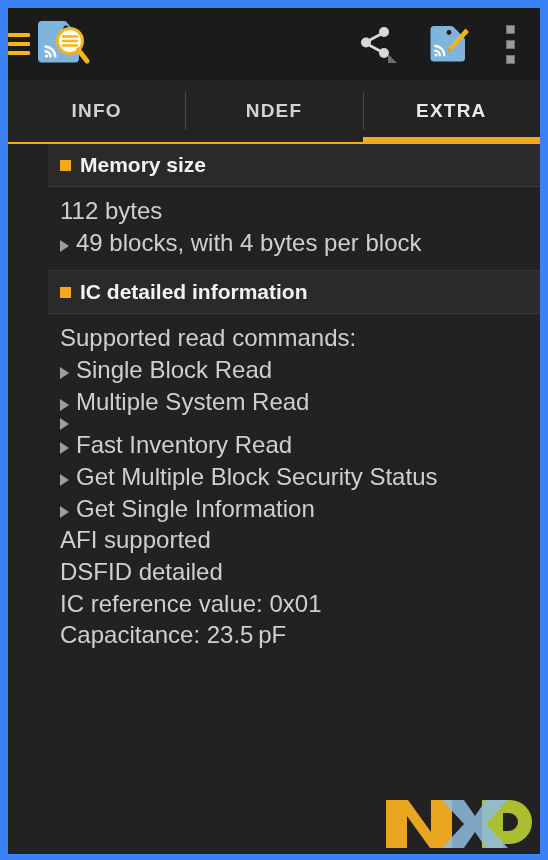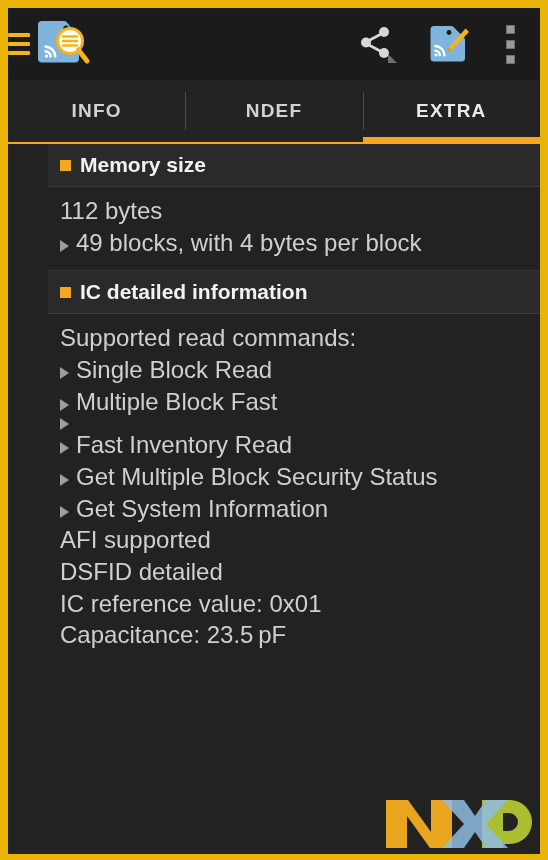--- a/index.html
+++ b/index.html
@@ -12,21 +12,21 @@
     height: 860px;
     overflow: hidden;
     font-family: "Liberation Sans", sans-serif;
     -webkit-font-smoothing: antialiased;
   }
 
   .phone {
     position: relative;
     width: 548px;
     height: 860px;
-    background: #eab308;
+    background: #3b82f6;
     box-sizing: border-box;
     padding: 8px 8px 6px 8px;
   }
 
   .screen {
     position: relative;
     width: 532px;
     height: 846px;
     background: #222222;
     display: flex;
@@ -312,36 +312,36 @@
       <div class="sec-body" style="border-bottom:none;">
         <div class="row plain">
           <div class="txt">Supported read commands:</div>
         </div>
         <div class="row">
           <div class="tri"></div>
           <div class="txt">Single Block Read</div>
         </div>
         <div class="row">
           <div class="tri"></div>
-          <div class="txt">Multiple Block Fast</div>
+          <div class="txt">Multiple System Read</div>
         </div>
         <div class="row">
           <div class="tri"></div>
         </div>
         <div class="row">
           <div class="tri"></div>
           <div class="txt">Fast Inventory Read</div>
         </div>
         <div class="row">
           <div class="tri"></div>
           <div class="txt">Get Multiple Block Security Status</div>
         </div>
         <div class="row">
           <div class="tri"></div>
-          <div class="txt">Get System Information</div>
+          <div class="txt">Get Single Information</div>
         </div>
         <div class="row plain">
           <div class="txt">AFI supported</div>
         </div>
         <div class="row plain">
           <div class="txt">DSFID detailed</div>
         </div>
         <div class="row plain">
           <div class="txt">IC reference value: 0x01</div>
         </div>

